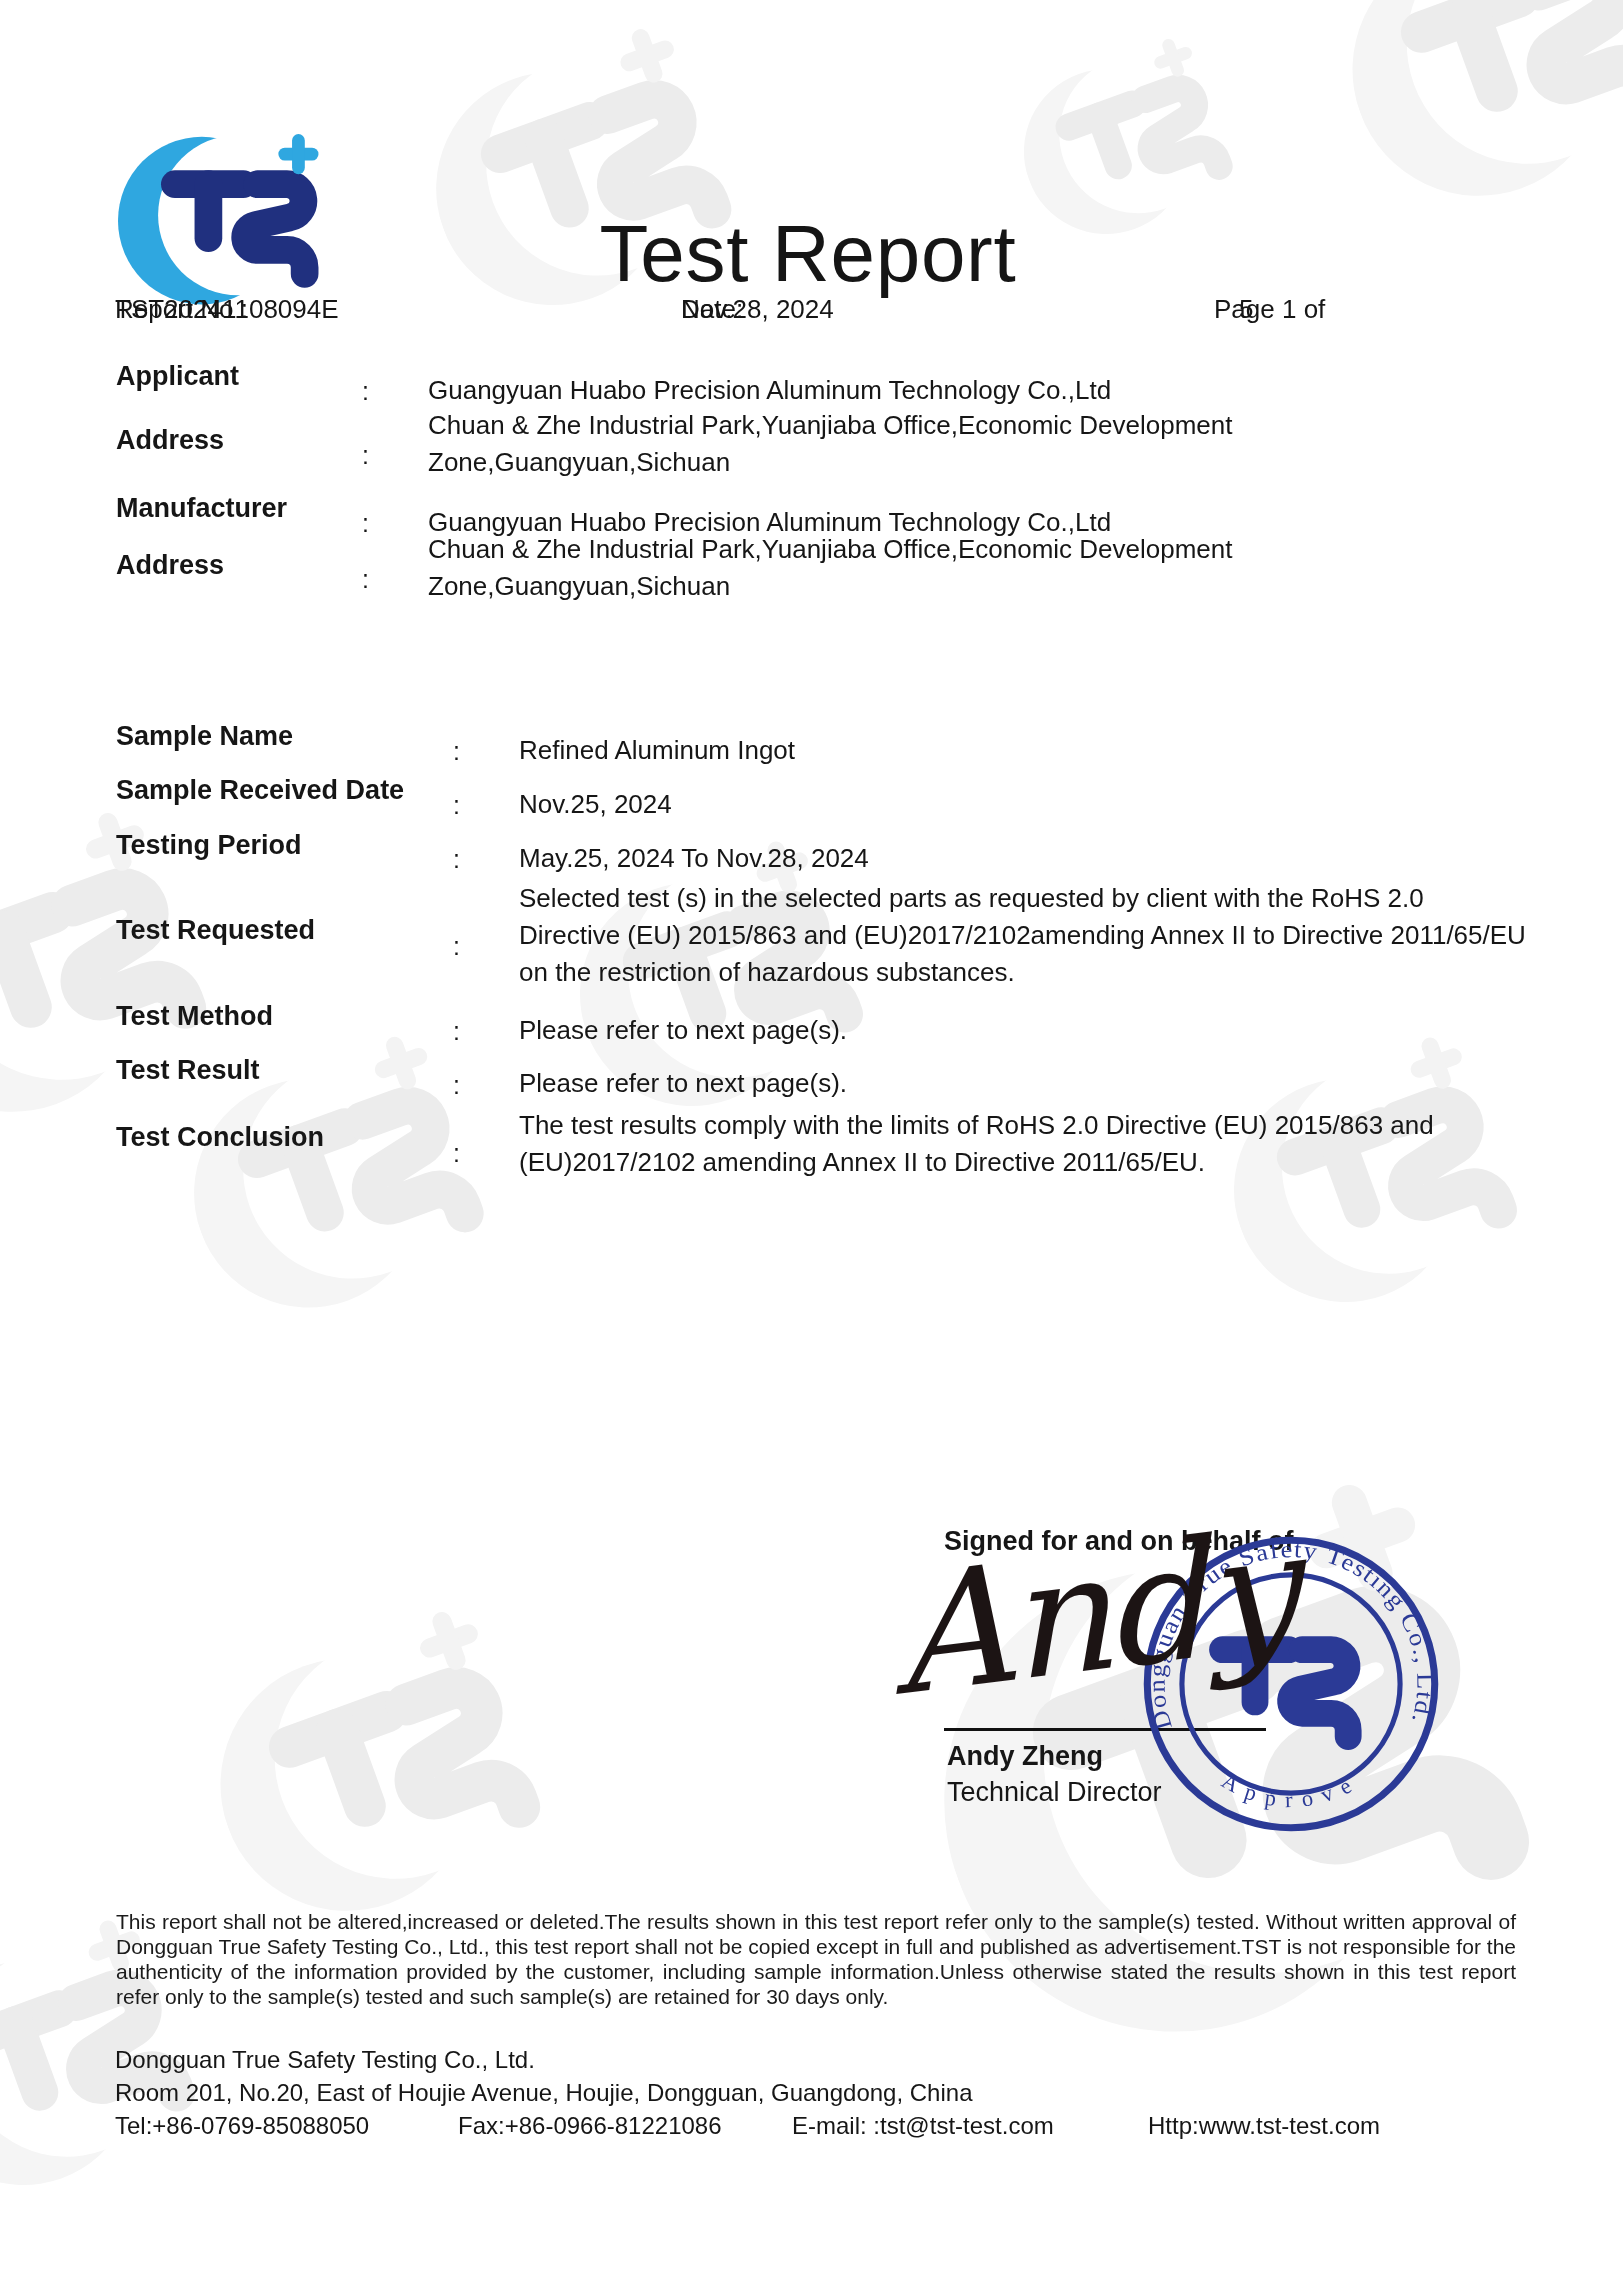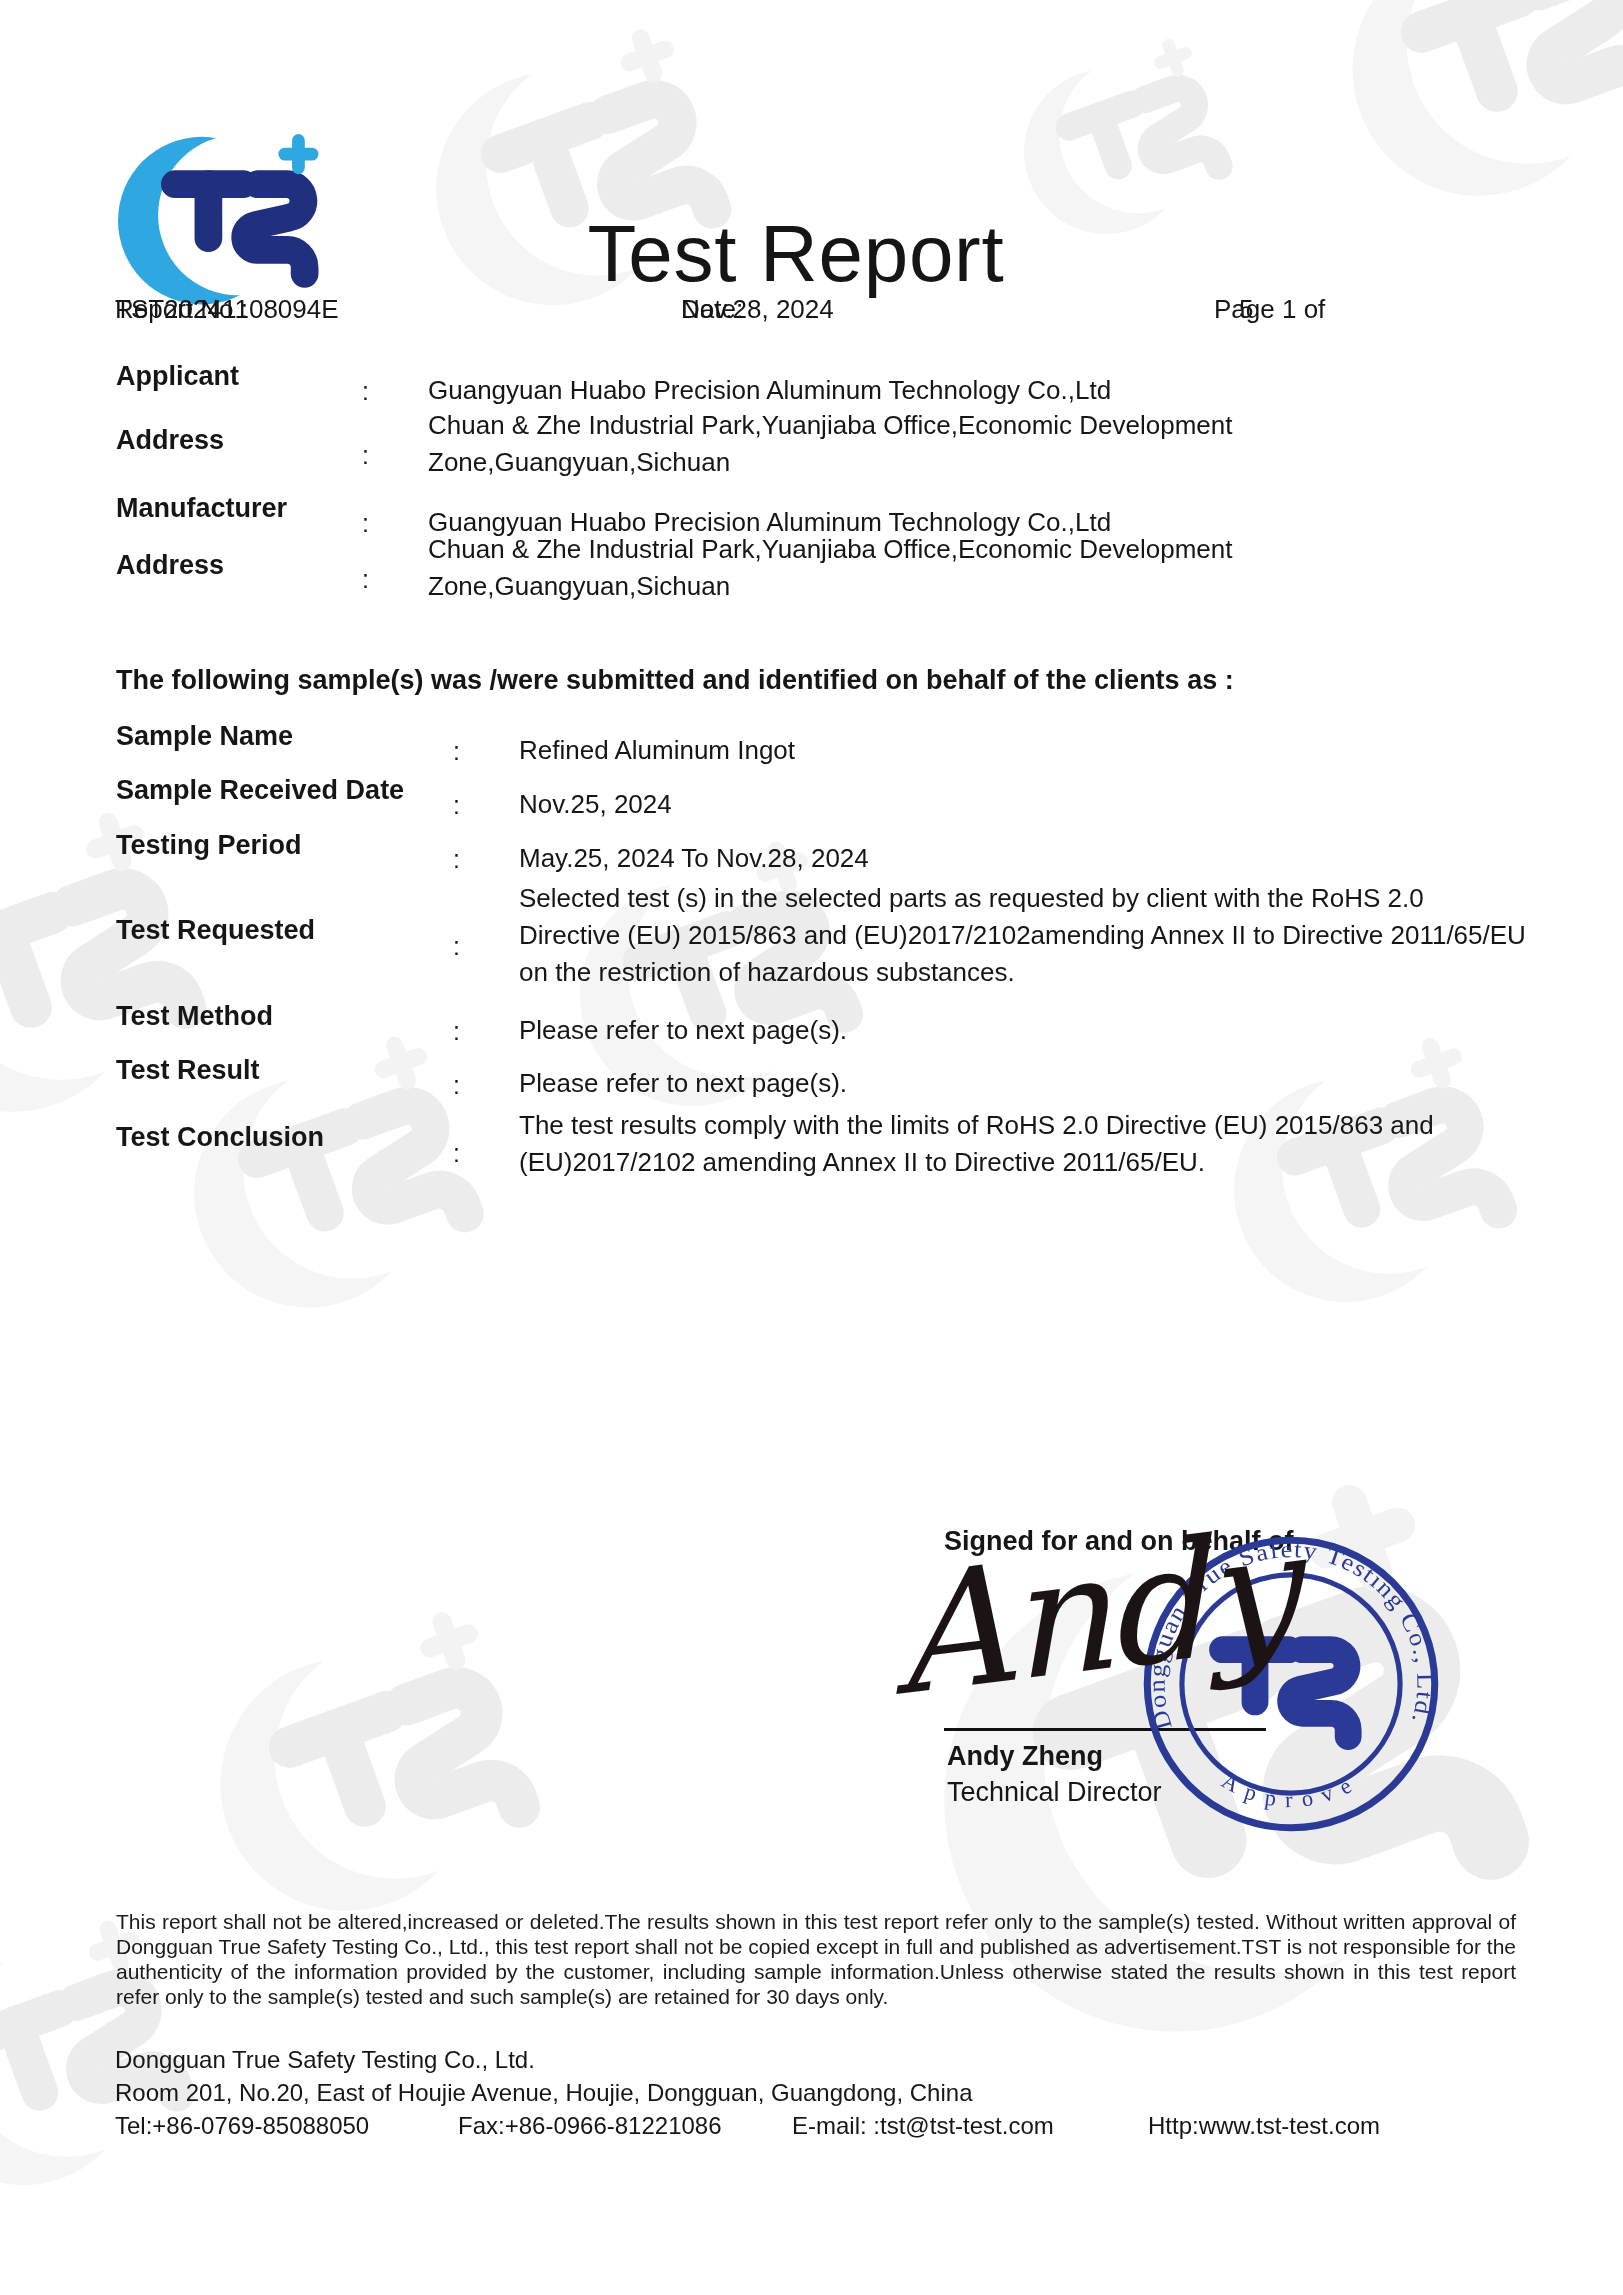--- a/index.html
+++ b/index.html
@@ -5,21 +5,21 @@
   html,body{margin:0;padding:0;background:#ffffff;}
   .page{
     position:relative; width:1623px; height:2295px; background:#ffffff;
     font-family:"Liberation Sans", sans-serif; color:#161616; overflow:hidden;
   }
   
   .wm{position:absolute; transform:rotate(-20deg); --cres:#f5f5f5; --ts:#ececec; --plus:#f3f3f3; z-index:0; pointer-events:none;}
   
   .logo{position:absolute; left:118px; top:119px; width:226px; height:196px; --cres:#2fa7e0; --ts:#20307f; --plus:#2fa7e0; z-index:2;}
   .title{
-    position:absolute; left:4px; top:156px; width:1584px; text-align:center;
+    position:absolute; left:16px; top:156px; width:1584px; text-align:center;
     font-size:80px; font-weight:400; letter-spacing:0.7px; color:#151515; z-index:2; line-height:1.1;
   }
   .meta{position:absolute; top:294px; left:0; width:1623px; font-size:26px; z-index:2;}
   .meta span{position:absolute; white-space:nowrap;}
   
   .lbl{position:absolute; left:116px; font-size:27px; font-weight:bold; white-space:nowrap; z-index:2;}
   .colon{position:absolute; font-size:25px; z-index:2;}
   .val{position:absolute; font-size:26px; line-height:37px; z-index:2;margin-left:37px;}
   .c1{left:362px;} .v1{left:391px; width:880px;}
   .c2{left:453px;} .v2{left:482px; width:1011px;}
@@ -125,21 +125,20 @@
   <div class="val v1" style="top:407px">Chuan &amp; Zhe Industrial Park,Yuanjiaba Office,Economic Development Zone,Guangyuan,Sichuan</div>
 
   <span class="lbl" style="top:493px">Manufacturer</span>
   <span class="colon c1" style="top:509px">:</span>
   <div class="val v1" style="top:504px">Guangyuan Huabo Precision Aluminum Technology Co.,Ltd</div>
 
   <span class="lbl" style="top:550px">Address</span>
   <span class="colon c1" style="top:565px">:</span>
   <div class="val v1" style="top:531px">Chuan &amp; Zhe Industrial Park,Yuanjiaba Office,Economic Development Zone,Guangyuan,Sichuan</div>
 
-  <div class="intro">The following sample(s) was /were submitted and identified on behalf of the clients as :</div>
 
   <span class="lbl" style="top:721px">Sample Name</span>
   <span class="colon c2" style="top:737px">:</span>
   <div class="val v2" style="top:732px">Refined Aluminum Ingot</div>
 
   <span class="lbl" style="top:775px">Sample Received Date</span>
   <span class="colon c2" style="top:791px">:</span>
   <div class="val v2" style="top:786px">Nov.25, 2024</div>
 
   <span class="lbl" style="top:830px">Testing Period</span>

